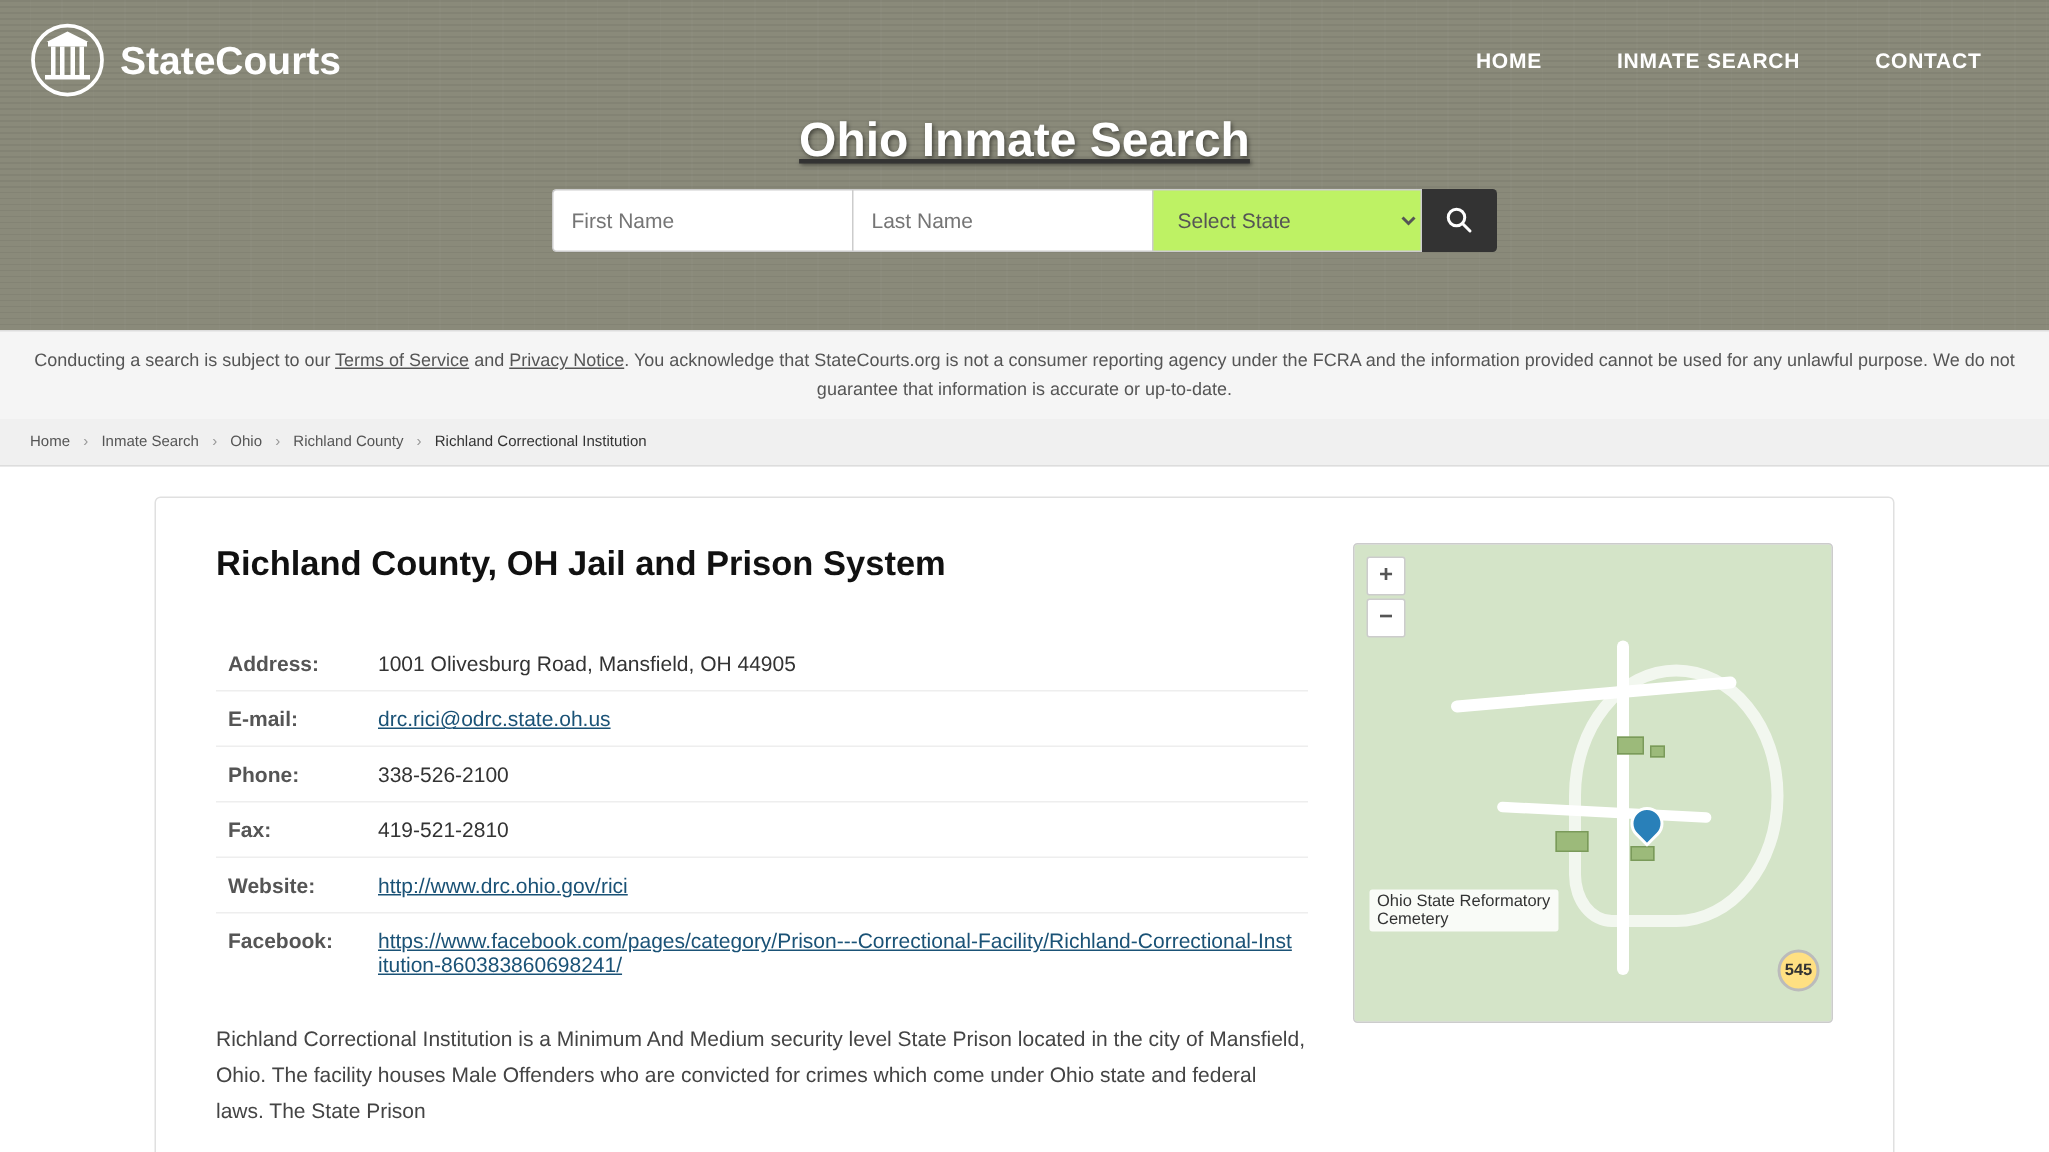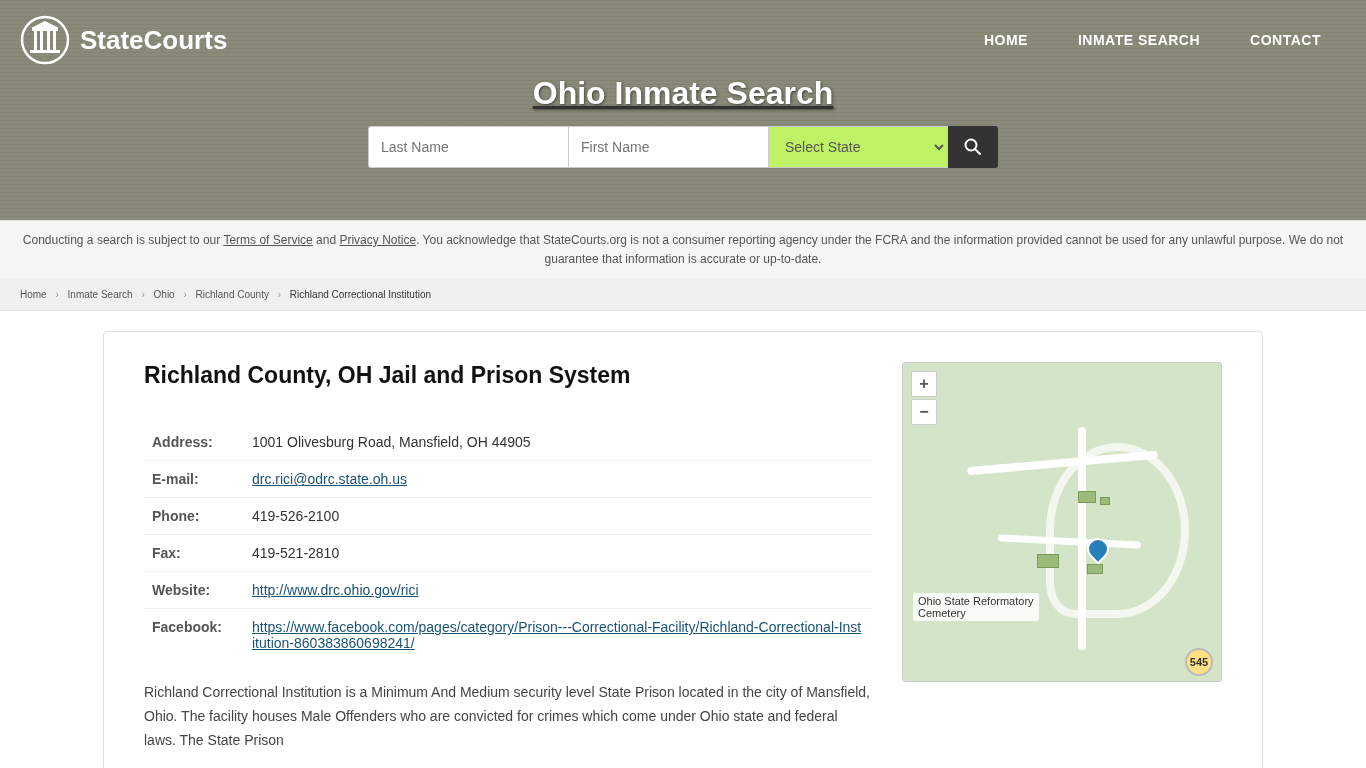--- a/index.html
+++ b/index.html
@@ -332,21 +332,21 @@
       bottom: 60px;
       left: 10px;
       font-size: 11px;
       color: #333;
       background: rgba(255,255,255,0.85);
       padding: 2px 5px;
       border-radius: 2px;
     }
     .map-route-badge {
       position: absolute;
-      bottom: 5px;
+      bottom: 20px;
       right: 8px;
       background: #ffe082;
       border: 2px solid #bbb;
       border-radius: 50%;
       width: 28px;
       height: 28px;
       display: flex;
       align-items: center;
       justify-content: center;
       font-size: 11px;
@@ -397,22 +397,22 @@
           <a href="#">CONTACT</a>
         </li>
     </ul>
   </nav>
 
   <div class="header-title-section">
     <h1 class="header-title">Ohio Inmate Search</h1>
   </div>
 
   <div class="search-bar">
+    <input type="text" placeholder="First Name" style="">
     <input type="text" placeholder="Last Name" style="">
-    <input type="text" placeholder="First Name" style="">
     <select id="state-select">
     <option value="Select State">Select State</option><option value="Alabama">Alabama</option><option value="Alaska">Alaska</option><option value="Arizona">Arizona</option><option value="Arkansas">Arkansas</option><option value="California">California</option><option value="Colorado">Colorado</option><option value="Connecticut">Connecticut</option><option value="Delaware">Delaware</option><option value="Florida">Florida</option><option value="Georgia">Georgia</option><option value="Hawaii">Hawaii</option><option value="Idaho">Idaho</option><option value="Illinois">Illinois</option><option value="Indiana">Indiana</option><option value="Iowa">Iowa</option><option value="Kansas">Kansas</option><option value="Kentucky">Kentucky</option><option value="Louisiana">Louisiana</option><option value="Maine">Maine</option><option value="Maryland">Maryland</option><option value="Massachusetts">Massachusetts</option><option value="Michigan">Michigan</option><option value="Minnesota">Minnesota</option><option value="Mississippi">Mississippi</option><option value="Missouri">Missouri</option><option value="Montana">Montana</option><option value="Nebraska">Nebraska</option><option value="Nevada">Nevada</option><option value="New Hampshire">New Hampshire</option><option value="New Jersey">New Jersey</option><option value="New Mexico">New Mexico</option><option value="New York">New York</option><option value="North Carolina">North Carolina</option><option value="North Dakota">North Dakota</option><option value="Ohio">Ohio</option><option value="Oklahoma">Oklahoma</option><option value="Oregon">Oregon</option><option value="Pennsylvania">Pennsylvania</option><option value="Rhode Island">Rhode Island</option><option value="South Carolina">South Carolina</option><option value="South Dakota">South Dakota</option><option value="Tennessee">Tennessee</option><option value="Texas">Texas</option><option value="Utah">Utah</option><option value="Vermont">Vermont</option><option value="Virginia">Virginia</option><option value="Washington">Washington</option><option value="West Virginia">West Virginia</option><option value="Wisconsin">Wisconsin</option><option value="Wyoming">Wyoming</option></select>
     <button class="search-btn">
       <svg width="18" height="18" viewBox="0 0 18 18">
         <circle cx="7" cy="7" r="5.5" stroke="#fff" stroke-width="2" fill="none"></circle>
         <line x1="11" y1="11" x2="16" y2="16" stroke="#fff" stroke-width="2" stroke-linecap="round"></line>
       </svg>
     </button>
   </div>
 </header>
@@ -446,21 +446,21 @@
           <td class="value-cell">1001 Olivesburg Road, Mansfield, OH 44905</td>
         </tr>
         <tr>
           <td class="label-cell">E-mail:</td>
           <td class="value-cell">
             <a href="#">drc.rici@odrc.state.oh.us</a>
           </td>
         </tr>
         <tr>
           <td class="label-cell">Phone:</td>
-          <td class="value-cell">419-526-2100</td>
+          <td class="value-cell">338-526-2100</td>
         </tr>
         <tr>
           <td class="label-cell">Fax:</td>
           <td class="value-cell">419-521-2810</td>
         </tr>
         <tr>
           <td class="label-cell">Website:</td>
           <td class="value-cell">
             <a href="#">http://www.drc.ohio.gov/rici</a>
           </td>

